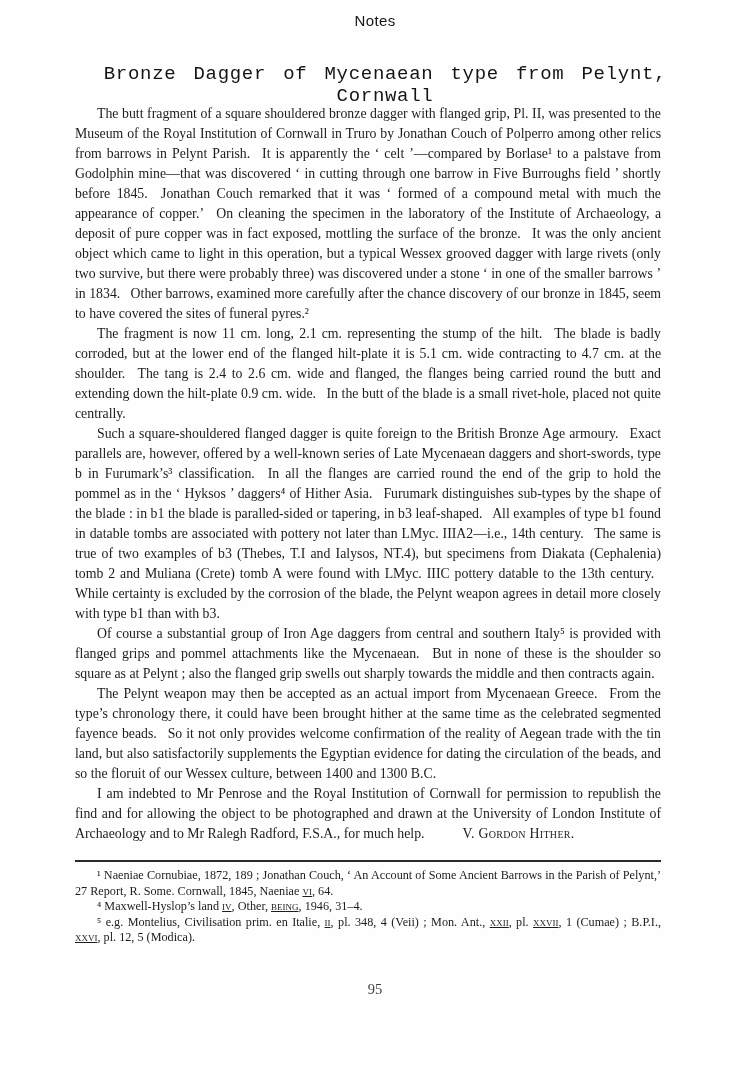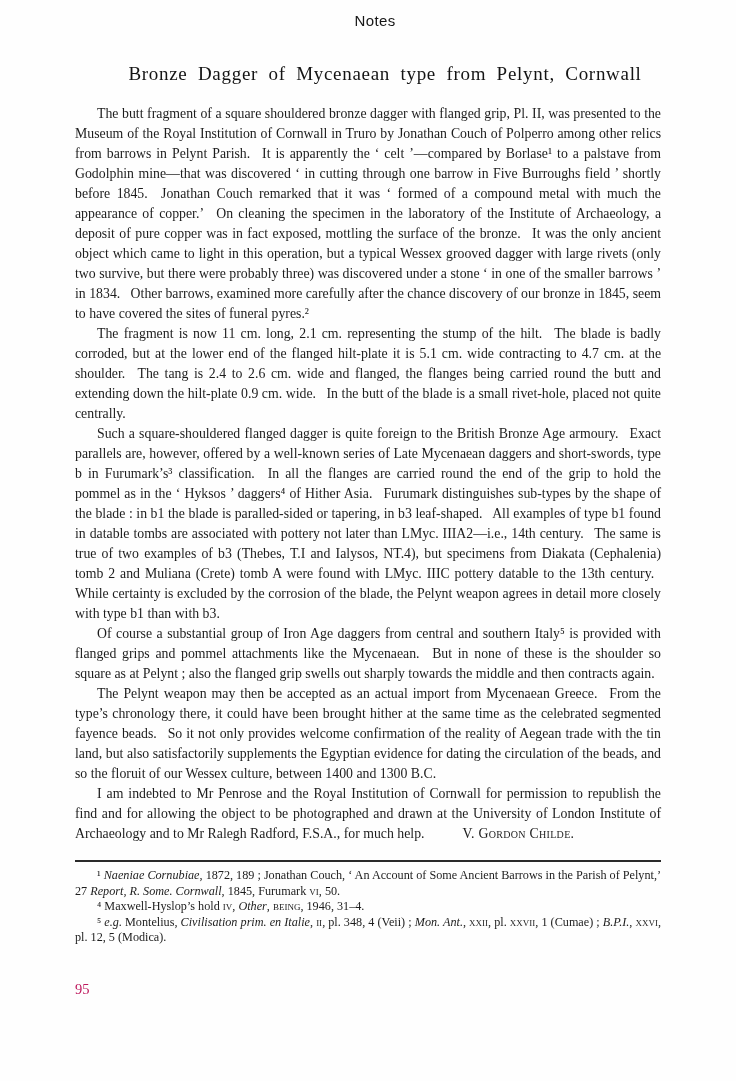--- a/index.html
+++ b/index.html
@@ -29,21 +29,21 @@
     letter-spacing: 0.4px;
     color: #161616;
   }
   .article-title {
     position: absolute;
     top: 63px;
     left: 85px;
     width: 600px;
     margin: 0;
     text-align: center;
-    font-family: Liberation Serif, serif;
+    font-family: Liberation Mono, monospace;
     font-size: 19px;
     font-weight: 400;
     letter-spacing: 0.7px;
     word-spacing: 5px;
     color: #141414;
   }
   .article-body {
     position: absolute;
     top: 104px;
     left: 75px;
@@ -79,53 +79,53 @@
     width: 586px;
     font-size: 12.2px;
     line-height: 15.6px;
     text-align: justify;
     color: #1c1c1c;
   }
   .footnotes p {
     margin: 0;
     text-indent: 22px;
   }
-  .footnotes .i { font-style: italic; }
-  .footnotes .sc { font-variant: small-caps; }
+  .footnotes .i { }
+  .footnotes .sc { font-variant: small-caps; text-decoration: underline; }
   .page-number {
     position: absolute;
     top: 981px;
     left: 75px;
     width: 600px;
-    text-align: left;
+    text-align: center;
     font-size: 14.5px;
-    color: #be185d;
+    color: #404040;
   }
 </style>
 </head>
 <body>
 
 <div class="page">
 
   <div class="running-head">Notes</div>
 
   <h1 class="article-title">Bronze Dagger of Mycenaean type from Pelynt, Cornwall</h1>
 
   <div class="article-body">
     <p>The butt fragment of a square shouldered bronze dagger with flanged grip, Pl. II, was presented to the Museum of the Royal Institution of Cornwall in Truro by Jonathan Couch of Polperro among other relics from barrows in Pelynt Parish.  It is apparently the ‘ celt ’—compared by Borlase¹ to a palstave from Godolphin mine—that was discovered ‘ in cutting through one barrow in Five Burroughs field ’ shortly before 1845.  Jonathan Couch remarked that it was ‘ formed of a compound metal with much the appearance of copper.’  On cleaning the specimen in the laboratory of the Institute of Archaeology, a deposit of pure copper was in fact exposed, mottling the surface of the bronze.  It was the only ancient object which came to light in this operation, but a typical Wessex grooved dagger with large rivets (only two survive, but there were probably three) was discovered under a stone ‘ in one of the smaller barrows ’ in 1834.  Other barrows, examined more carefully after the chance discovery of our bronze in 1845, seem to have covered the sites of funeral pyres.²</p>
     <p>The fragment is now 11 cm. long, 2.1 cm. representing the stump of the hilt.  The blade is badly corroded, but at the lower end of the flanged hilt-plate it is 5.1 cm. wide contracting to 4.7 cm. at the shoulder.  The tang is 2.4 to 2.6 cm. wide and flanged, the flanges being carried round the butt and extending down the hilt-plate 0.9 cm. wide.  In the butt of the blade is a small rivet-hole, placed not quite centrally.</p>
     <p>Such a square-shouldered flanged dagger is quite foreign to the British Bronze Age armoury.  Exact parallels are, however, offered by a well-known series of Late Mycenaean daggers and short-swords, type b in Furumark’s³ classification.  In all the flanges are carried round the end of the grip to hold the pommel as in the ‘ Hyksos ’ daggers⁴ of Hither Asia.  Furumark distinguishes sub-types by the shape of the blade :  in b1 the blade is paralled-sided or tapering, in b3 leaf-shaped.  All examples of type b1 found in datable tombs are associated with pottery not later than LMyc. IIIA2—i.e., 14th century.  The same is true of two examples of b3 (Thebes, T.I and Ialysos, NT.4), but specimens from Diakata (Cephalenia) tomb 2 and Muliana (Crete) tomb A were found with LMyc. IIIC pottery datable to the 13th century.  While certainty is excluded by the corrosion of the blade, the Pelynt weapon agrees in detail more closely with type b1 than with b3.</p>
     <p>Of course a substantial group of Iron Age daggers from central and southern Italy⁵ is provided with flanged grips and pommel attachments like the Mycenaean.  But in none of these is the shoulder so square as at Pelynt ;  also the flanged grip swells out sharply towards the middle and then contracts again.</p>
     <p>The Pelynt weapon may then be accepted as an actual import from Mycenaean Greece.  From the type’s chronology there, it could have been brought hither at the same time as the celebrated segmented fayence beads.  So it not only provides welcome confirmation of the reality of Aegean trade with the tin land, but also satisfactorily supplements the Egyptian evidence for dating the circulation of the beads, and so the floruit of our Wessex culture, between 1400 and 1300 B.C.</p>
-    <p><span>I am indebted to Mr Penrose and the Royal Institution of Cornwall for permission to republish the find and for allowing the object to be photographed and drawn at the University of London Institute of Archaeology and to Mr Ralegh Radford, F.S.A., for much help.</span><span class="signature">V. Gordon Childe.</span></p>
+    <p><span>I am indebted to Mr Penrose and the Royal Institution of Cornwall for permission to republish the find and for allowing the object to be photographed and drawn at the University of London Institute of Archaeology and to Mr Ralegh Radford, F.S.A., for much help.</span><span class="signature">V. Gordon Hither.</span></p>
   </div>
 
   <hr class="footnote-rule">
 
   <div class="footnotes">
-      <p><span>¹ </span><span class="i">Naeniae Cornubiae</span><span>, 1872, 189 ;  Jonathan Couch, ‘ An Account of Some Ancient Barrows in the Parish of Pelynt,’ 27 </span><span class="i">Report, R. Some. Cornwall</span><span>, 1845, Furumark </span><span class="sc">vi</span><span>, 50.</span></p>
-      <p><span>⁴ Maxwell-Hyslop’s hold </span><span class="sc">iv</span><span>, </span><span class="i">Other</span><span>, </span><span class="sc">being</span><span>, 1946, 31–4.</span></p>
+      <p><span>¹ </span><span class="i">Naeniae Cornubiae</span><span>, 1872, 189 ;  Jonathan Couch, ‘ An Account of Some Ancient Barrows in the Parish of Pelynt,’ 27 </span><span class="i">Report, R. Some. Cornwall</span><span>, 1845, Naeniae </span><span class="sc">vi</span><span>, 64.</span></p>
+      <p><span>⁴ Maxwell-Hyslop’s land </span><span class="sc">iv</span><span>, </span><span class="i">Other</span><span>, </span><span class="sc">being</span><span>, 1946, 31–4.</span></p>
       <p><span>⁵ </span><span class="i">e.g.</span><span> Montelius, </span><span class="i">Civilisation prim. en Italie</span><span>, </span><span class="sc">ii</span><span>, pl. 348, 4 (Veii) ;  </span><span class="i">Mon. Ant.</span><span>, </span><span class="sc">xxii</span><span>, pl. </span><span class="sc">xxvii</span><span>, 1 (Cumae) ;  </span><span class="i">B.P.I.</span><span>, </span><span class="sc">xxvi</span><span>, pl. 12, 5 (Modica).</span></p>
     </div>
 
   <div class="page-number">95</div>
 
 </div>
 
 </body></html>

